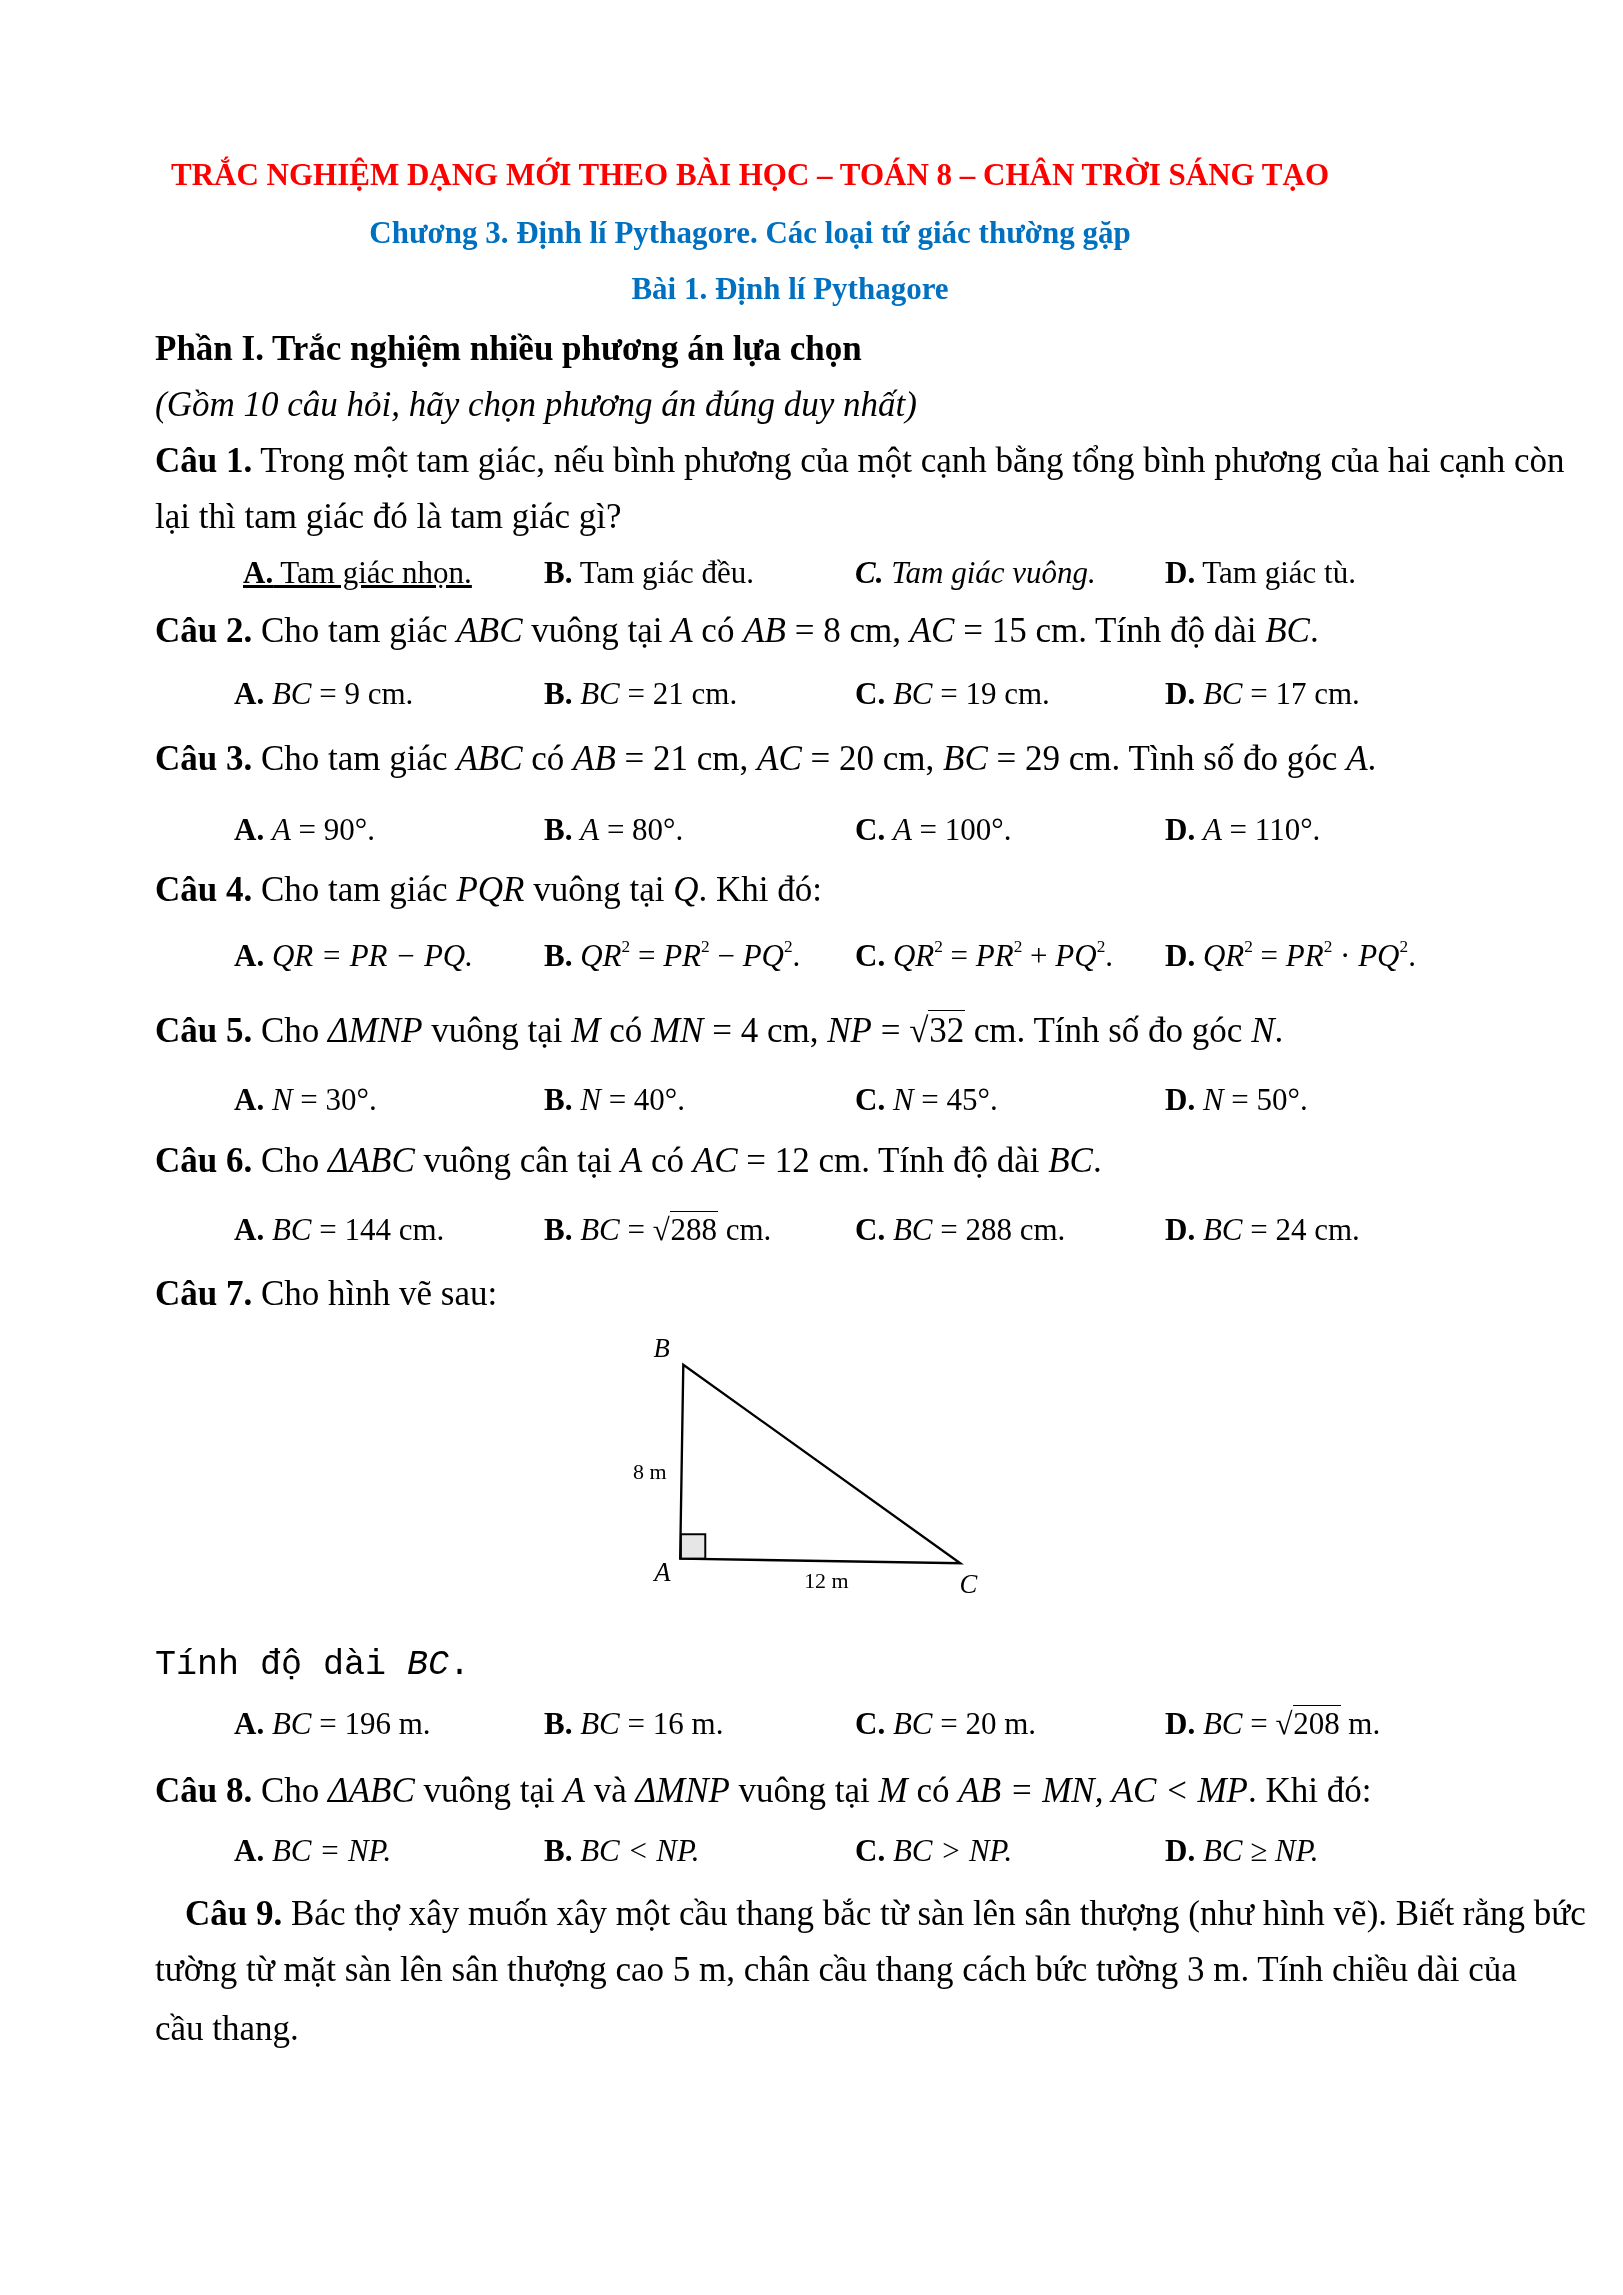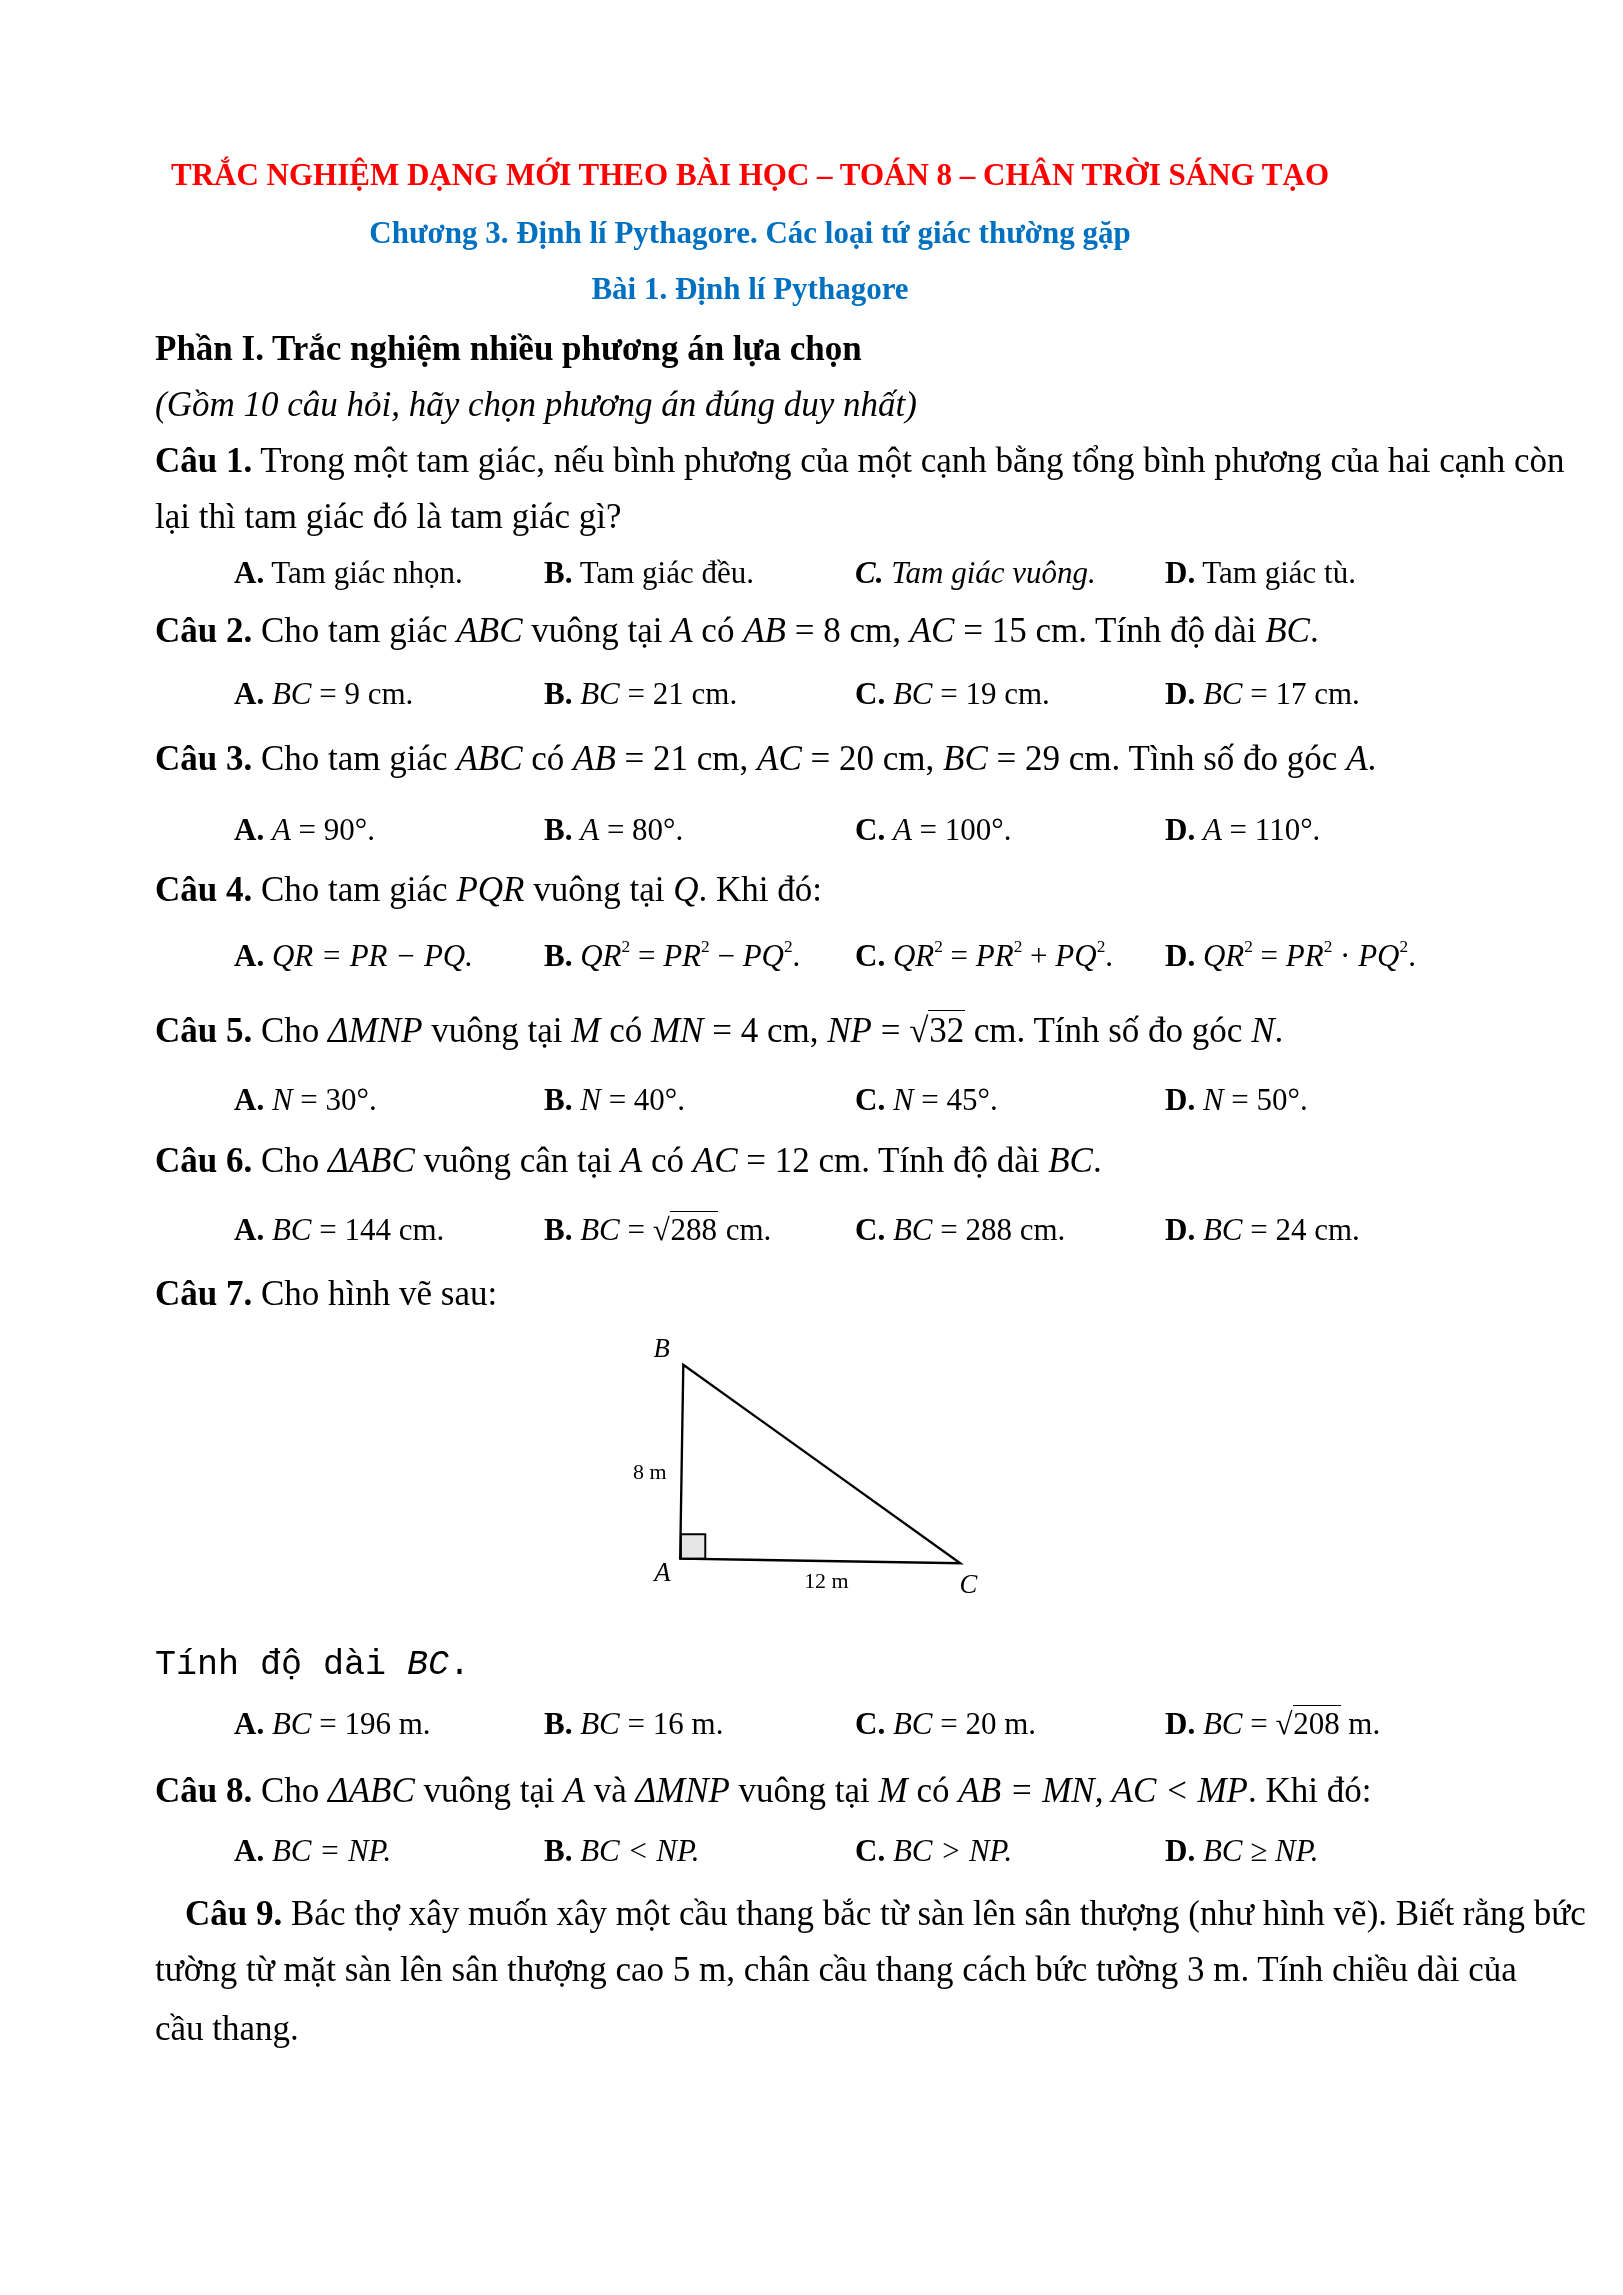--- a/index.html
+++ b/index.html
@@ -18,31 +18,31 @@
   .sqrt .rad { border-top:1.6px solid #000; padding:0 0.8px; }
   sup { font-size:17.3px; vertical-align:14px; line-height:0; }
   .fig { position:absolute; left:597px; top:1319px; }
   .fig text { font-family:"Liberation Serif","DejaVu Serif",serif; }
 </style>
 </head>
 <body>
 
 <div class="line center title" style="top:159px;">TRẮC NGHIỆM DẠNG MỚI THEO BÀI HỌC – TOÁN 8 – CHÂN TRỜI SÁNG TẠO</div>
 <div class="line center blue" style="top:217px;">Chương 3. Định lí Pythagore. Các loại tứ giác thường gặp</div>
-<div class="line center blue" style="top:273px;">Bài 1. Định lí Pythagore</div>
+<div class="line center blue" style="top:273px;padding-left:40px;">Bài 1. Định lí Pythagore</div>
 
 <div class="line bold" style="left:155px;top:331px;">Phần I. Trắc nghiệm nhiều phương án lựa chọn</div>
 <div class="line ital" style="left:155px;top:387px;"> (Gồm 10 câu hỏi, hãy chọn phương án đúng duy nhất)</div>
 
 <div class="line" style="left:155px;top:443px;">
   <span class="lbl">Câu 1.</span><span> Trong một tam giác, nếu bình phương của một cạnh bằng tổng bình phương của hai cạnh còn</span>
 </div>
 <div class="line" style="left:155px;top:499px;">lại thì tam giác đó là tam giác gì?</div>
 <div>
-  <div class="opt" style="left:234px;top:557px;"><span class="lbl">A.</span><span> Tam giác nhọn.</span></div>
+  <div class="opt" style="left:243px;top:557px;text-decoration:underline;"><span class="lbl">A.</span><span> Tam giác nhọn.</span></div>
   <div class="opt" style="left:544px;top:557px;"><span class="lbl">B.</span><span> Tam giác đều.</span></div>
   <div class="opt" style="left:855px;top:557px;font-style:italic;"><span class="lbl">C.</span><span> Tam giác vuông.</span></div>
   <div class="opt" style="left:1165px;top:557px;"><span class="lbl">D.</span><span> Tam giác tù.</span></div>
 </div>
 
 <div class="line" style="left:155px;top:613px;">
   <span class="lbl">Câu 2.</span><span> Cho tam giác </span><span class="m">ABC</span><span> vuông tại </span><span class="m">A</span><span> có </span><span class="m">AB</span><span> = 8 cm, </span><span class="m">AC</span><span> = 15 cm. Tính độ dài </span><span class="m">BC</span><span>.</span>
 </div>
 <div>
   <div class="opt" style="left:234px;top:678px;"><span class="lbl">A.</span> <span class="m">BC</span><span> = 9 cm.</span></div>

